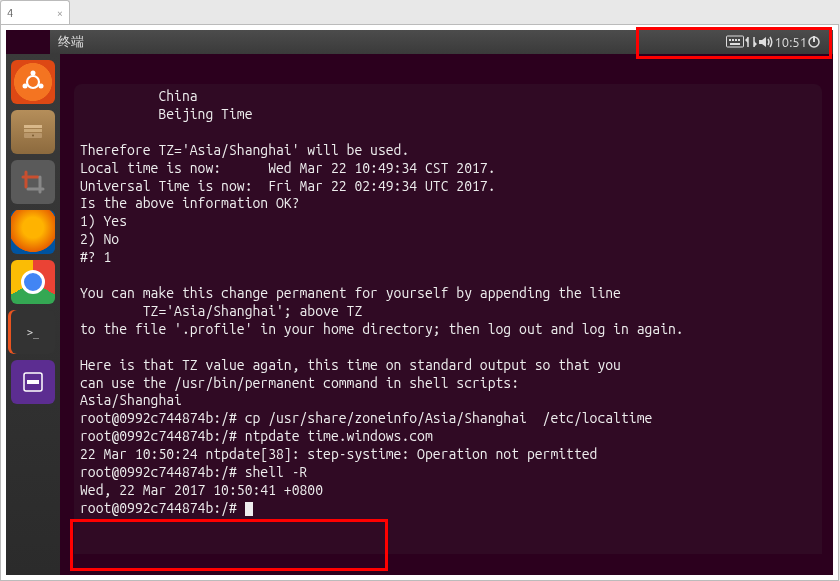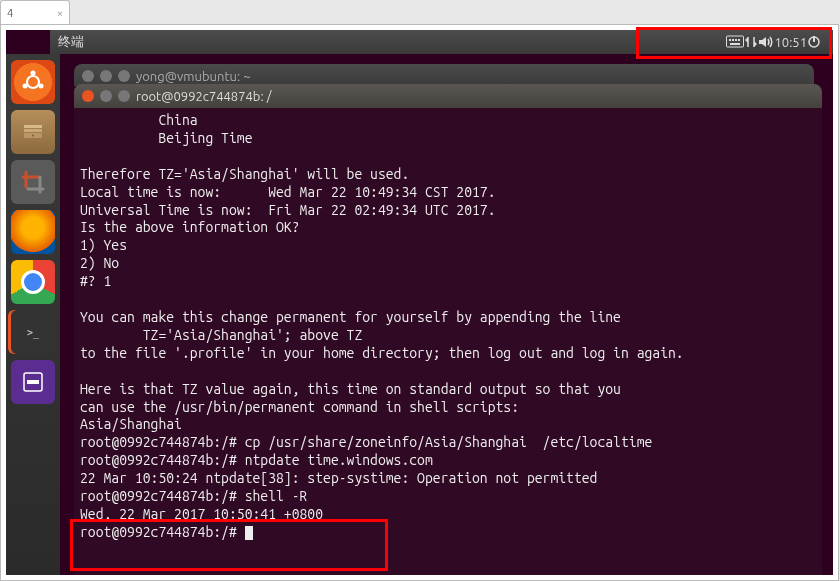--- a/index.html
+++ b/index.html
@@ -200,36 +200,22 @@
       <div class="launch-item terminal-tile active"></div>
       <div class="launch-item purple-tile">
         <svg width="24" height="24" viewBox="0 0 24 24">
             <rect x="3" y="3" width="18" height="18" rx="2" fill="none" stroke="#fff" stroke-width="1.5"></rect>
             <rect x="6" y="10" width="12" height="4" fill="#fff"></rect>
           </svg>
       </div>
     </div>
 
     <div class="term-area">
-      <div class="win back">
-        <div class="win-titlebar inactive">
-          <span class="win-btn"></span>
-          <span class="win-btn"></span>
-          <span class="win-btn"></span>
-          <span>yong@vmubuntu: ~</span>
-        </div>
-      </div>
 
       <div class="win front">
-        <div class="win-titlebar">
-          <span class="win-btn close"></span>
-          <span class="win-btn"></span>
-          <span class="win-btn"></span>
-          <span>root@0992c744874b: /</span>
-        </div>
         <div class="win-body"><span>          China</span>
 <span>          Beijing Time</span>
 <span></span>
 <span>Therefore TZ='Asia/Shanghai' will be used.</span>
 <span>Local time is now:      Wed Mar 22 10:49:34 CST 2017.</span>
 <span>Universal Time is now:  Fri Mar 22 02:49:34 UTC 2017.</span>
 <span>Is the above information OK?</span>
 <span>1) Yes</span>
 <span>2) No</span>
 <span>#? 1</span>

